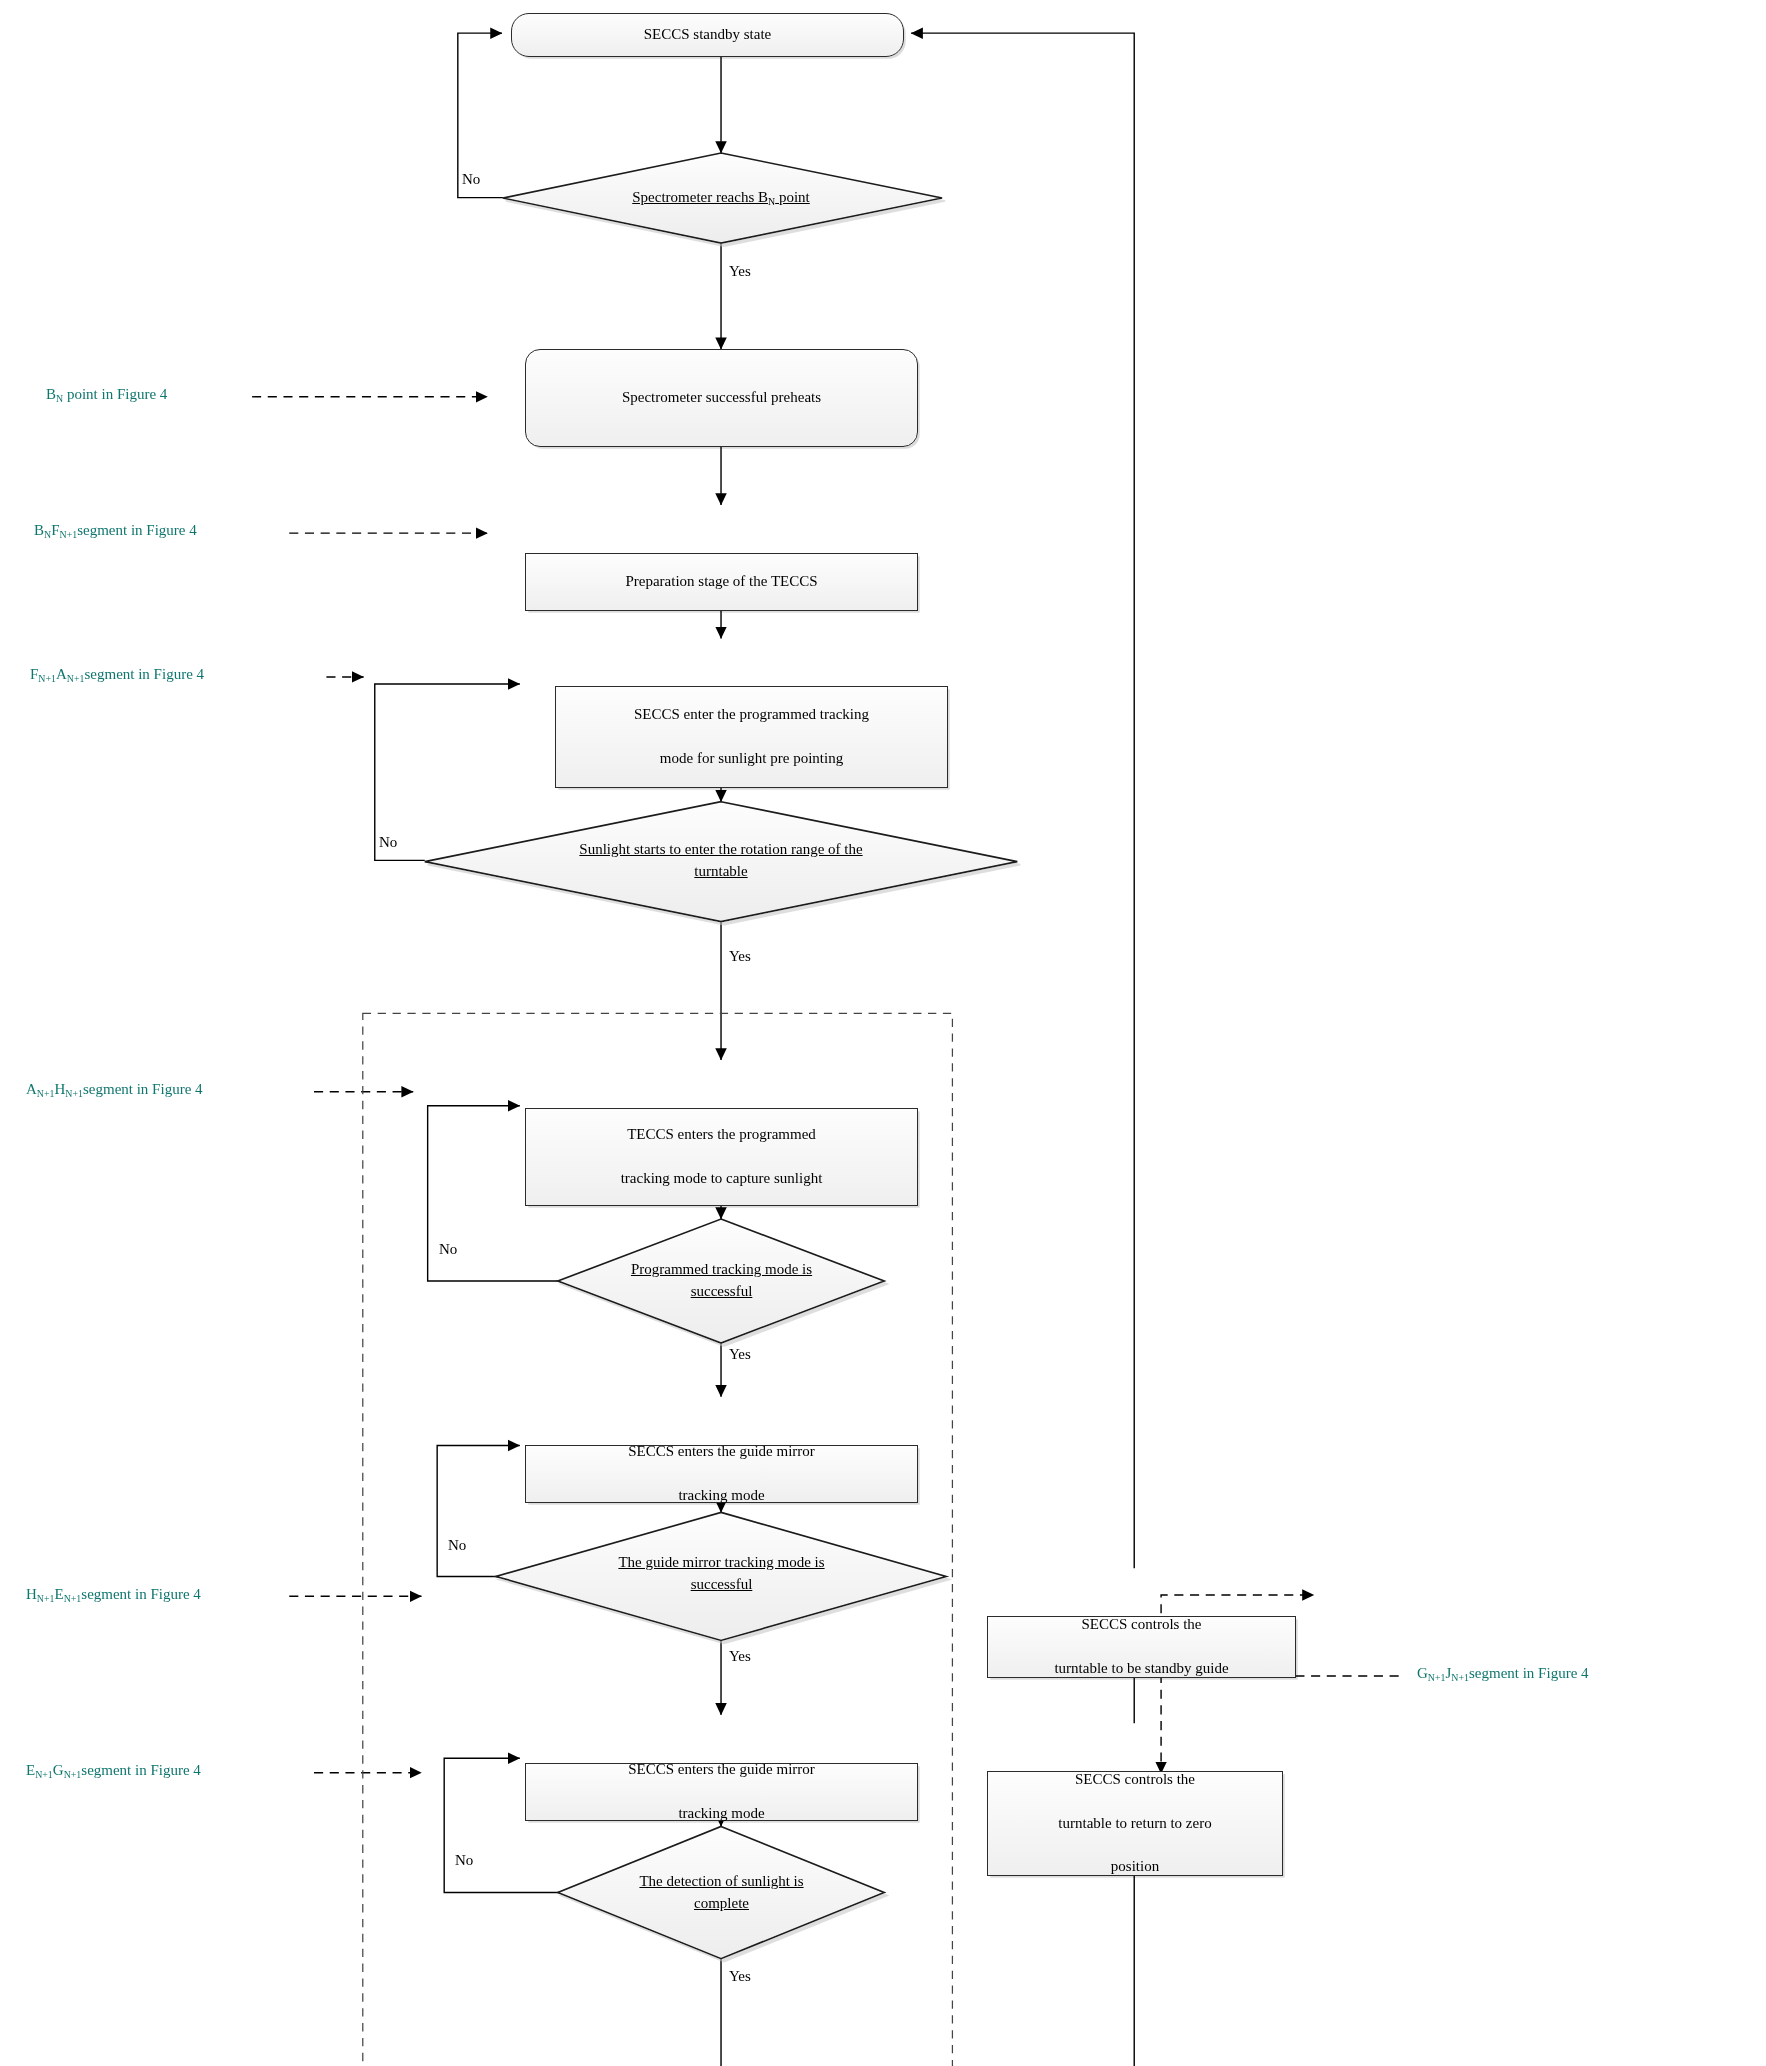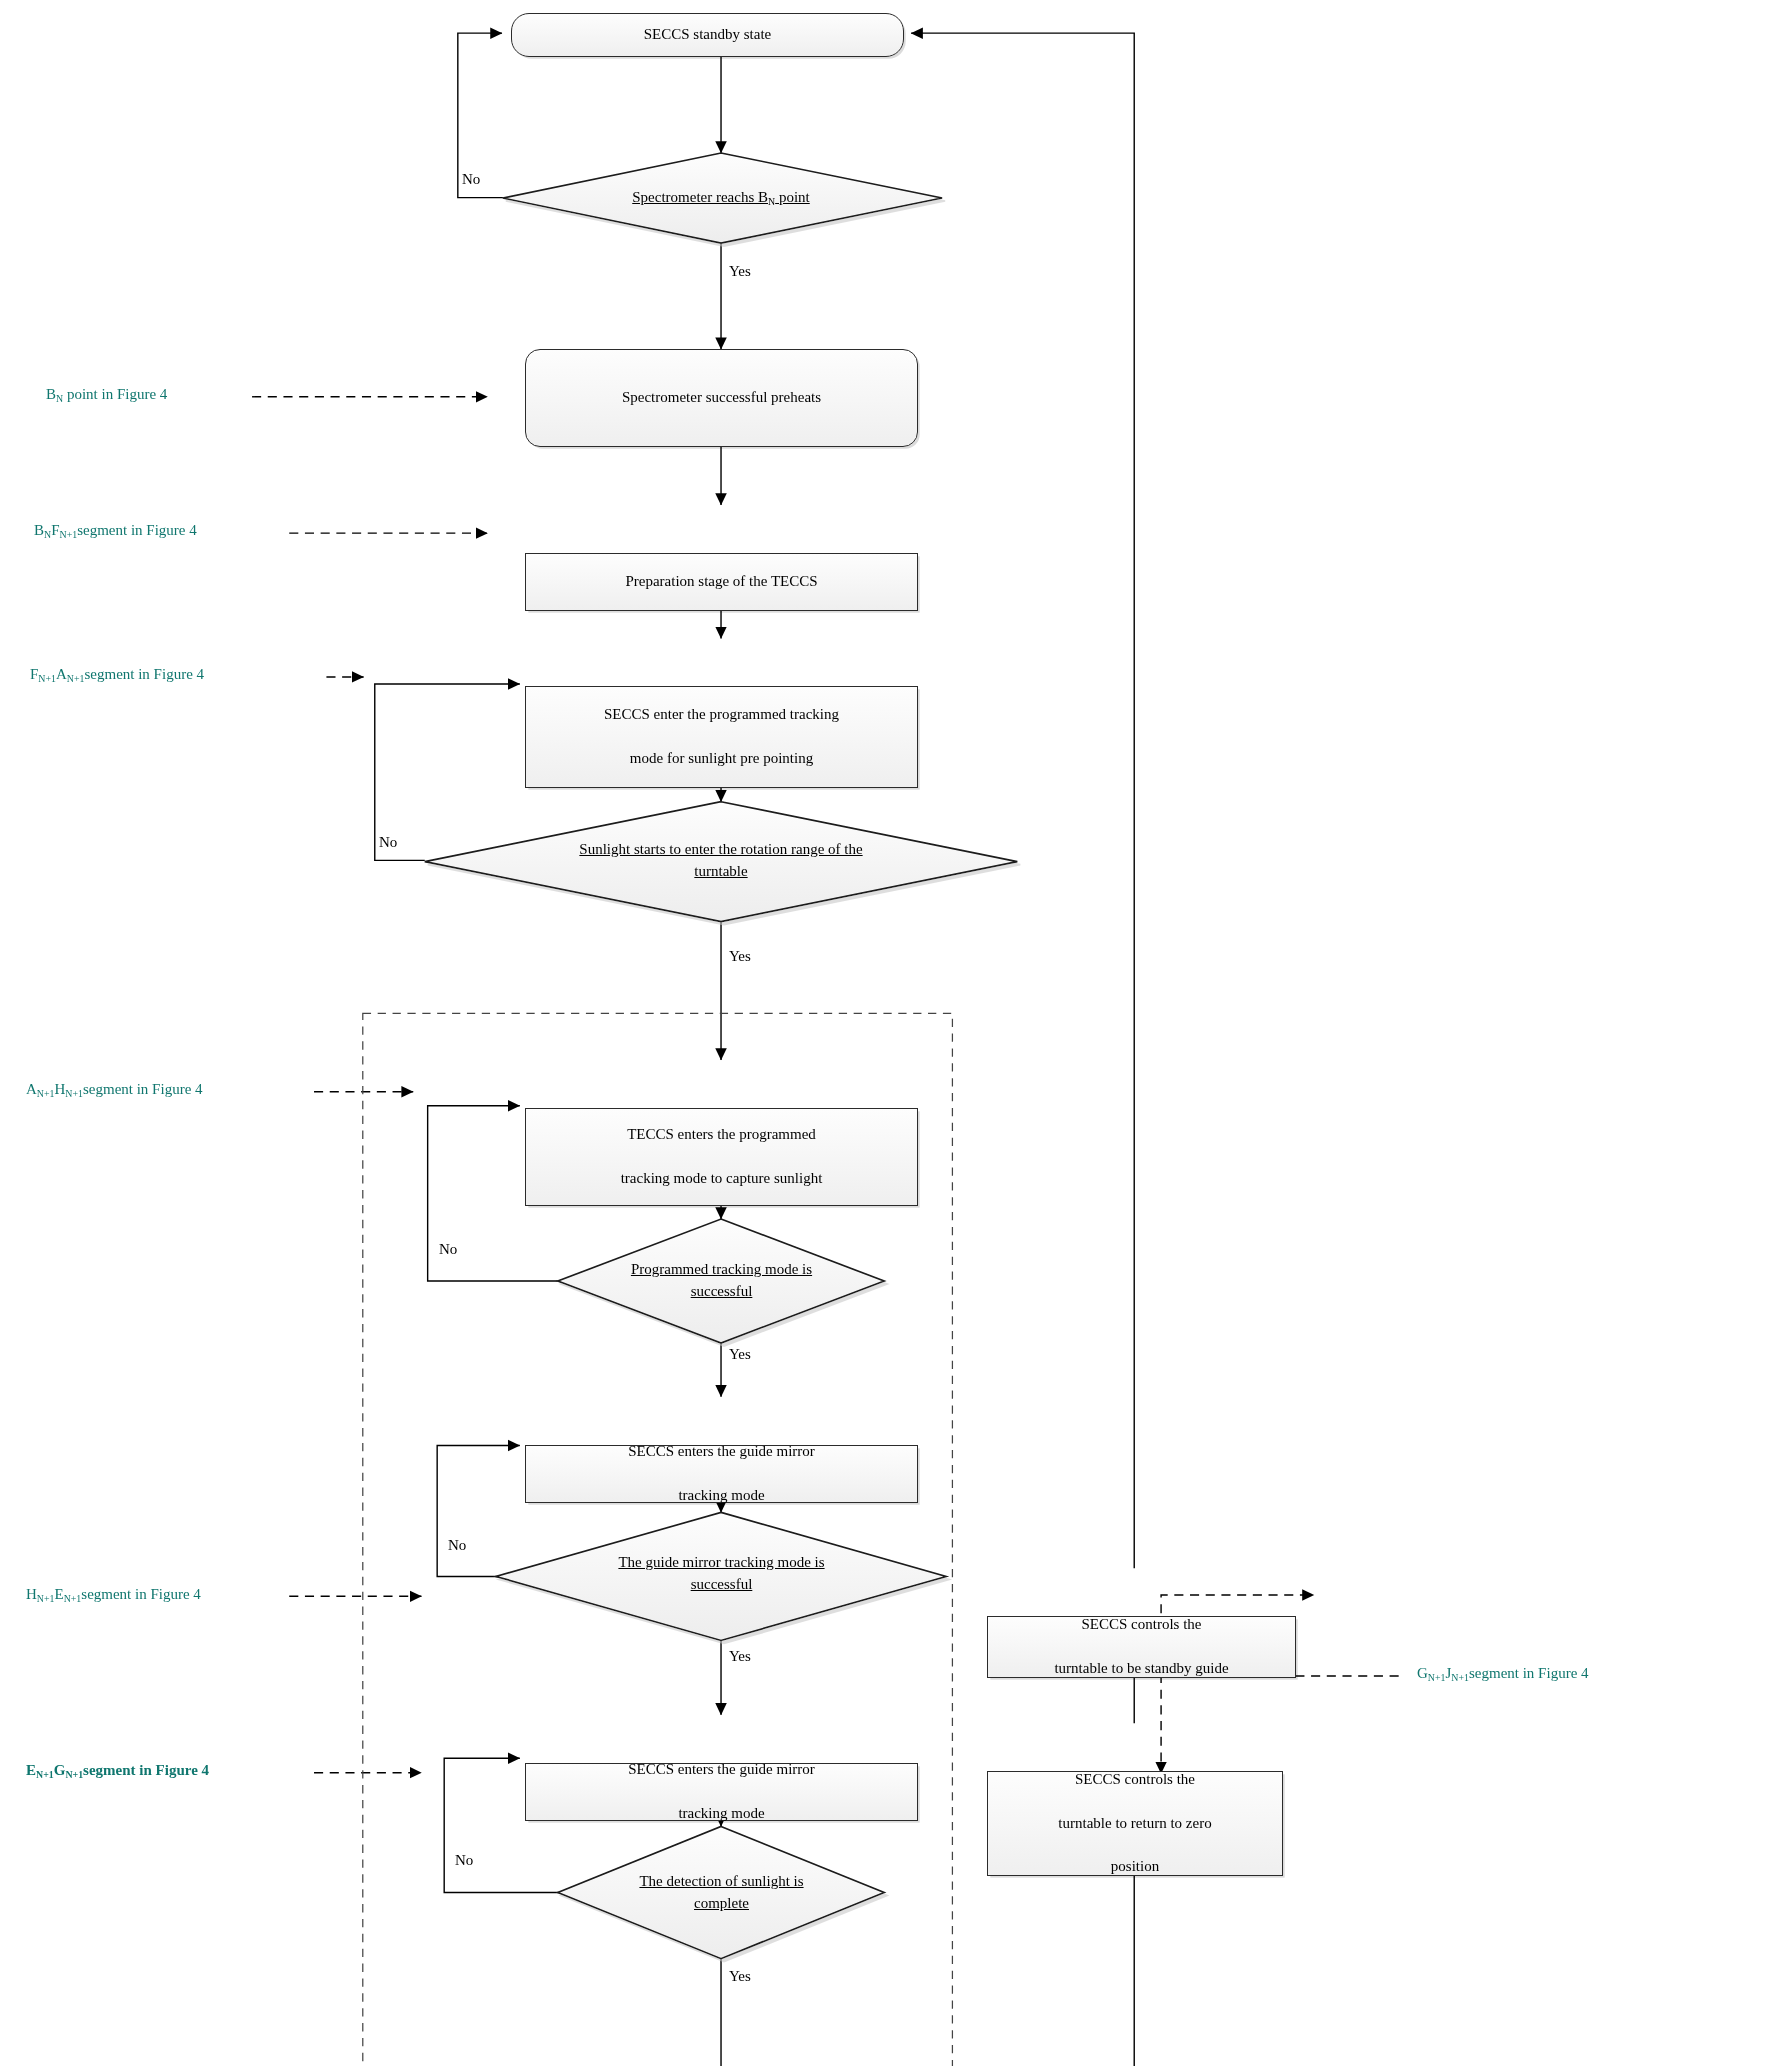--- a/index.html
+++ b/index.html
@@ -115,21 +115,21 @@
   </div>
 
   <div class="node term fs36" style="left:525px;top:349px;width:393px;height:98px;border-radius:15px;">
     <span>Spectrometer successful preheats</span>
   </div>
 
   <div class="node proc fs36" style="left:525px;top:505px;width:393px;height:58px;">
     <span>Preparation stage of the TECCS</span>
   </div>
 
-  <div class="node proc fs36" style="left:525px;top:638px;width:393px;height:102px;">
+  <div class="node proc fs36" style="left:555px;top:638px;width:393px;height:102px;">
     <span>
       <span>SECCS enter the programmed tracking</span><br>
       <span>mode for sunlight pre pointing</span>
     </span>
   </div>
 
   <div class="node proc fs36" style="left:525px;top:1060px;width:393px;height:98px;">
     <span>
       <span>TECCS enters the programmed</span><br>
       <span>tracking mode to capture sunlight</span>
@@ -223,21 +223,21 @@
   </div>
 
   <div class="flab fs36" style="left:26px;top:1081px;">
     <span>A</span><sub>N+1</sub><span>H</span><sub>N+1</sub><span>segment in Figure 4</span>
   </div>
 
   <div class="flab fs36" style="left:26px;top:1586px;">
     <span>H</span><sub>N+1</sub><span>E</span><sub>N+1</sub><span>segment in Figure 4</span>
   </div>
 
-  <div class="flab fs36" style="left:26px;top:1762px;font-weight:bold;">
+  <div class="flab fs36" style="left:26px;top:1762px;">
     <span>E</span><sub>N+1</sub><span>G</span><sub>N+1</sub><span>segment in Figure 4</span>
   </div>
 
   <div class="flab fs36" style="left:1417px;top:1665px;">
     <span>G</span><sub>N+1</sub><span>J</span><sub>N+1</sub><span>segment in Figure 4</span>
   </div>
 
 </div>
 
 

